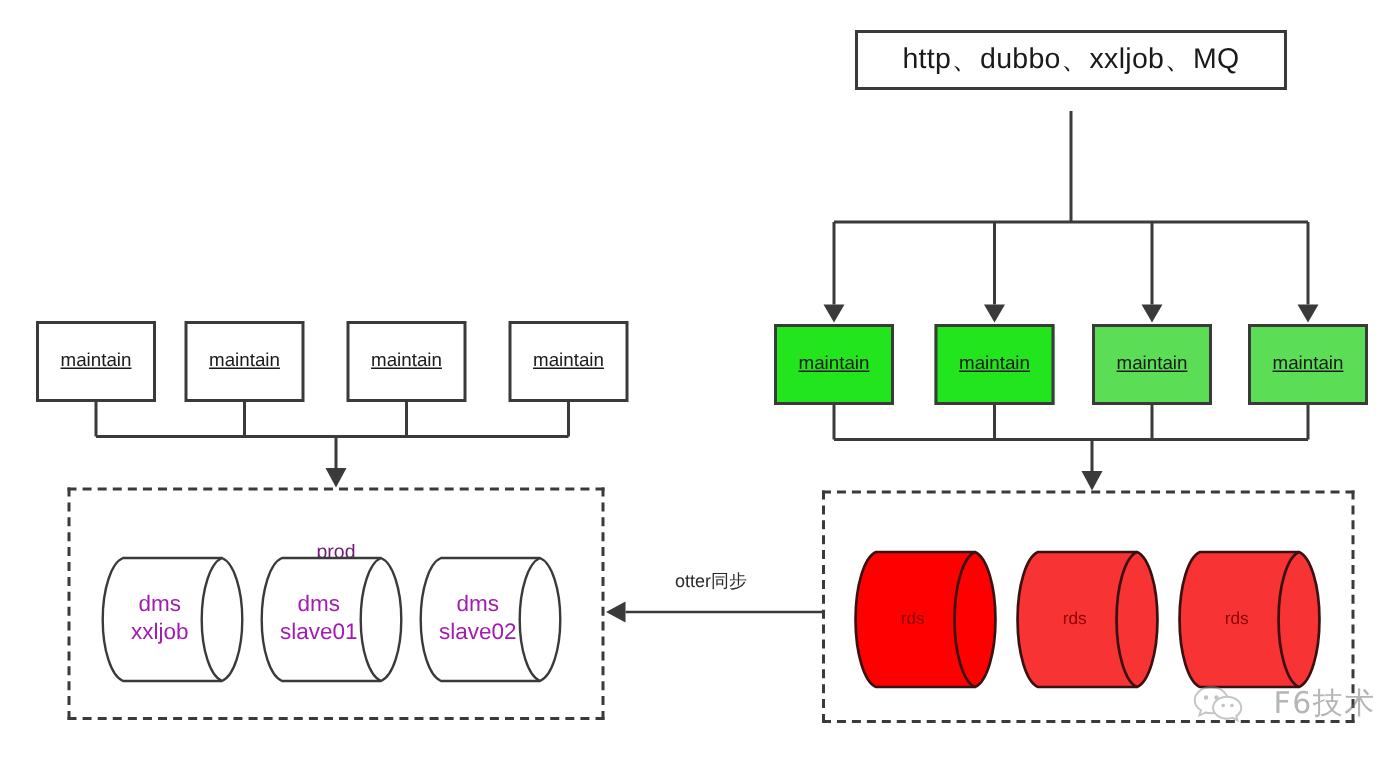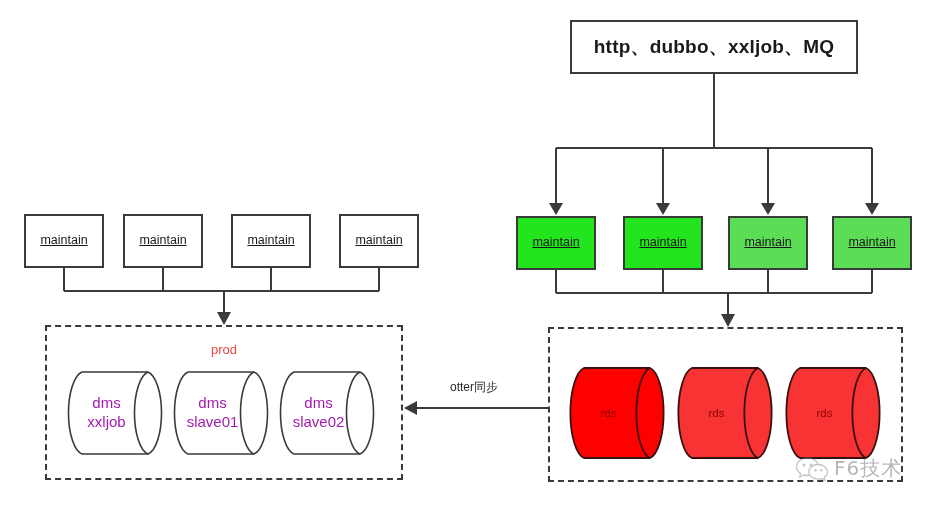--- a/index.html
+++ b/index.html
@@ -55,23 +55,24 @@
   
   .group {
     position: absolute;
     box-sizing: border-box;
     border: 2px dashed #3a3a3a;
     background: transparent;
   }
   .group-label {
     position: absolute;
     font-size: 13px;
-    color: #ef4444;
+    color: #701a75;
     white-space: nowrap;
     text-align: center;
+    margin-top: 18px;
   }
 
   
   .cyl {
     position: absolute;
   }
   .cyl svg { display: block; overflow: visible; }
   .cyl-label {
     position: absolute;
     left: 0; right: 0;
@@ -93,21 +94,21 @@
     font-size: 12px;
     color: #2a2a2a;
     white-space: nowrap;
   }
 
   
   .watermark {
     position: absolute;
     display: flex;
     align-items: center;
-    gap: 5px;
+    gap: 20px;
     opacity: 0.5;
   }
   .wm-text {
     font-size: 20px;
     color: #6d6d6d;
     font-family: "DejaVu Sans", sans-serif;
     letter-spacing: 1px;
   }
 </style>
 </head>
@@ -156,21 +157,21 @@
       <path d="M 728 293 L 728 314"></path>
     </g>
     <path fill="#3a3a3a" d="M 721 314 L 735 314 L 728 327 z"></path>
 
     <g>
       <path d="M 548 408 L 417 408" fill="none" stroke="#3a3a3a" stroke-width="1.8"></path>
       <path d="M 417 401 L 417 415 L 404 408 z" fill="#3a3a3a"></path>
     </g>
   </svg>
 
-  <div class="node topbox" style="left:570px; top:20px; width:288px; height:54px;font-weight:bold;">
+  <div class="node topbox" style="left:570px; top:20px; width:288px; height:40px;">
     <span>http、dubbo、xxljob、MQ</span>
   </div>
 
   <div class="node maintain" style="left:24px; top:214px; width:80px; height:54px;">
     <span>maintain</span>
   </div>
   <div class="node maintain" style="left:123px; top:214px; width:80px; height:54px;">
     <span>maintain</span>
   </div>
   <div class="node maintain" style="left:231px; top:214px; width:80px; height:54px;">

